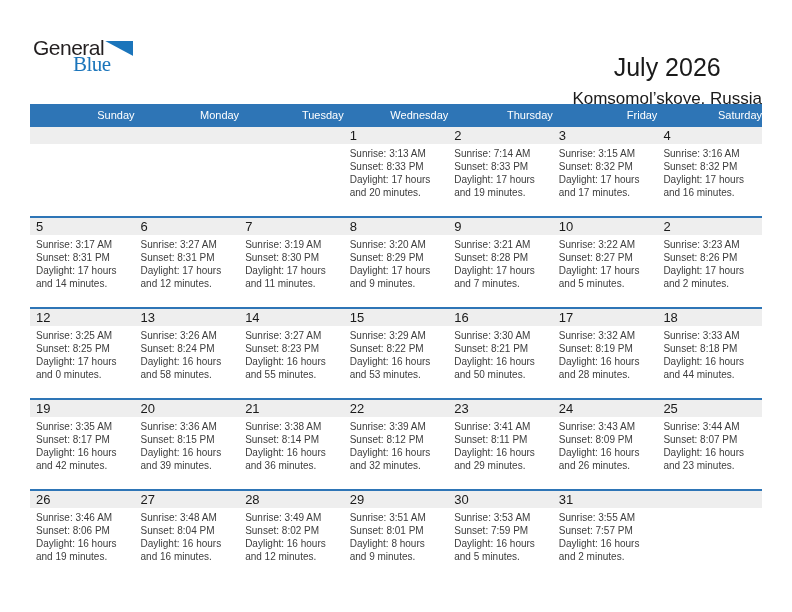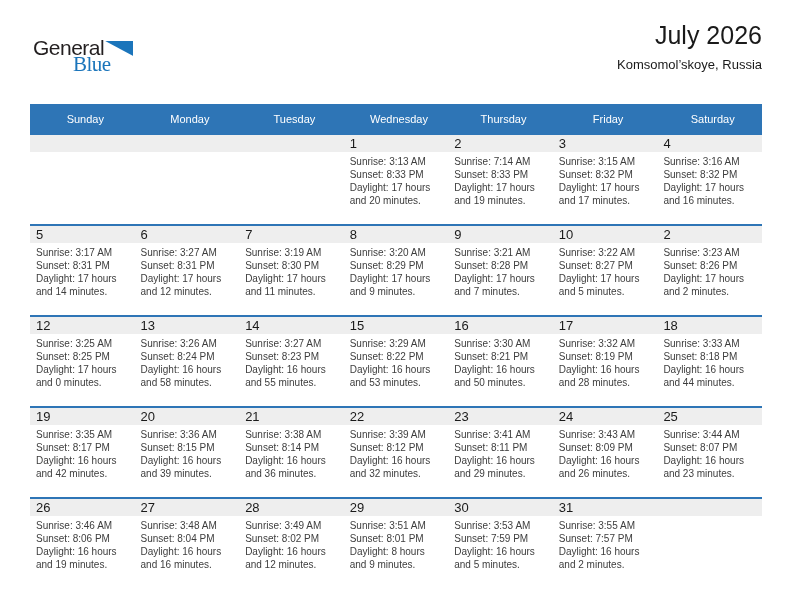--- a/index.html
+++ b/index.html
@@ -33,33 +33,33 @@
     width:28px;height:15px;margin-left:1px;margin-top:3px;
     background:var(--logo-blue);
     clip-path:polygon(0 0,100% 0,100% 100%);
   }
   .logo-blue{
     font-size:21px;line-height:18px;color:var(--logo-blue);
     letter-spacing:-0.5px;margin-left:40px;margin-top:-3px;font-family:Liberation Serif, serif;
   }
 
   
-  .titleblock{position:absolute;right:30px;top:20px;text-align:right;}
+  .titleblock{position:absolute;right:30px;top:52px;text-align:center;}
   .page-title{font-size:25px;font-weight:400;color:#1A1A1A;line-height:30px;}
-  .page-subtitle{font-size:13px;font-weight:400;color:#1A1A1A;margin-top:7px;}
+  .page-subtitle{font-size:17px;font-weight:400;color:#1A1A1A;margin-top:7px;}
 
   
   table.calendar{
     position:absolute;left:30px;top:104px;width:732px;
     border-collapse:collapse;table-layout:fixed;
   }
   thead th{
     background:var(--header-bg);color:var(--header-text);
-    font-size:11px;font-weight:400;text-align:center;
-    height:30px;padding:0 0 0 6px;vertical-align:middle;margin-top:48px;
+    font-size:11px;font-weight:400;text-align:right;
+    height:22px;padding:0 0 0 6px;vertical-align:middle;margin-top:48px;
   }
   tbody tr{border-top:2px solid var(--row-border);}
   tbody td{vertical-align:top;padding:0;height:91px;background:#FFFFFF;}
   .band{
     background:var(--band-bg);height:17px;line-height:17px;
     font-size:13px;color:var(--day-text);padding-left:6px;
   }
   .details{
     font-size:10px;line-height:13px;color:var(--detail-text);
     padding:3px 9px 0 6px;

